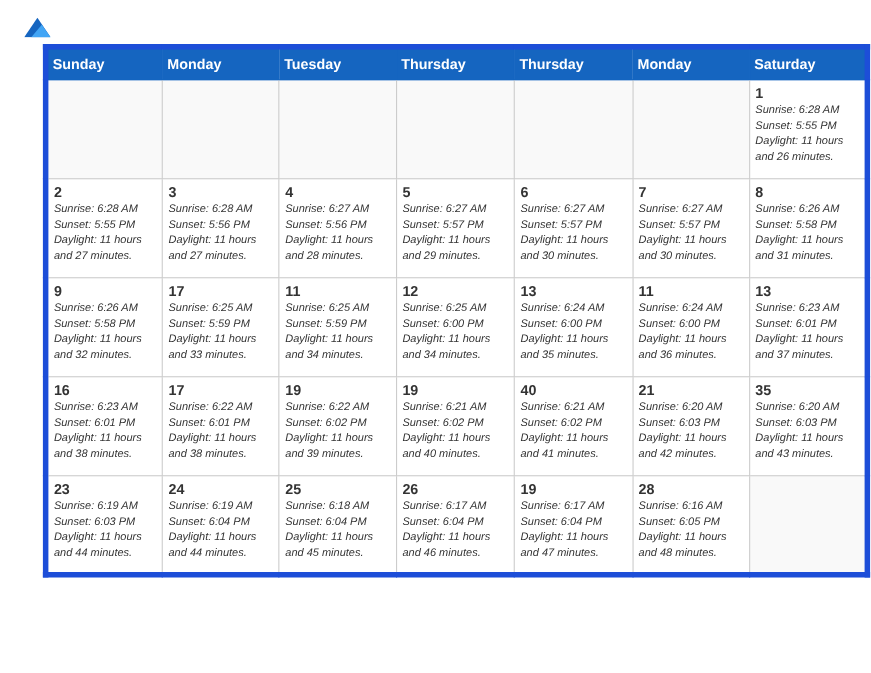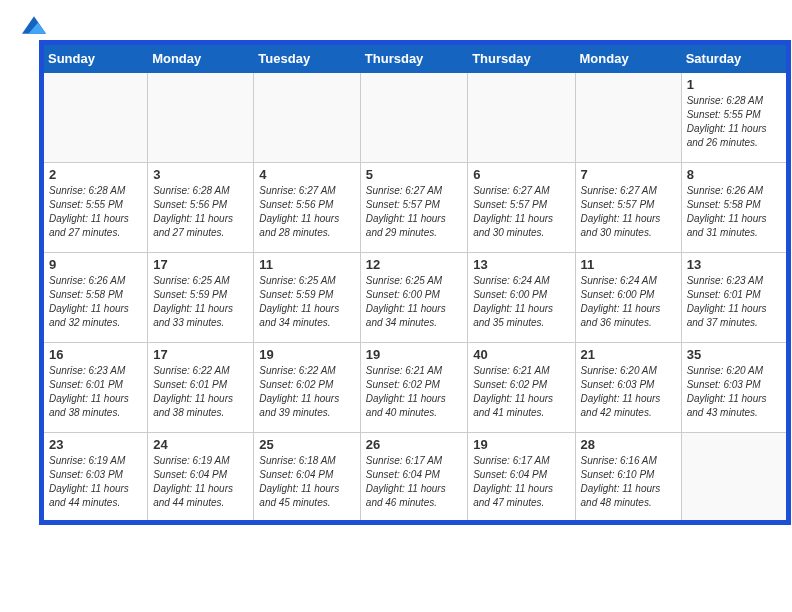--- a/index.html
+++ b/index.html
@@ -297,20 +297,20 @@
           </td>
           <td>
             <span class="day-number">19</span>
             <div class="day-info" style="white-space: pre-line;">Sunrise: 6:17 AM
 Sunset: 6:04 PM
 Daylight: 11 hours and 47 minutes.</div>
           </td>
           <td>
             <span class="day-number">28</span>
             <div class="day-info" style="white-space: pre-line;">Sunrise: 6:16 AM
-Sunset: 6:10 PM
+Sunset: 6:05 PM
 Daylight: 11 hours and 48 minutes.</div>
           </td>
           <td class="empty"></td>
         </tr>
       </tbody>
   </table>
 </div>
 
 </body></html>

